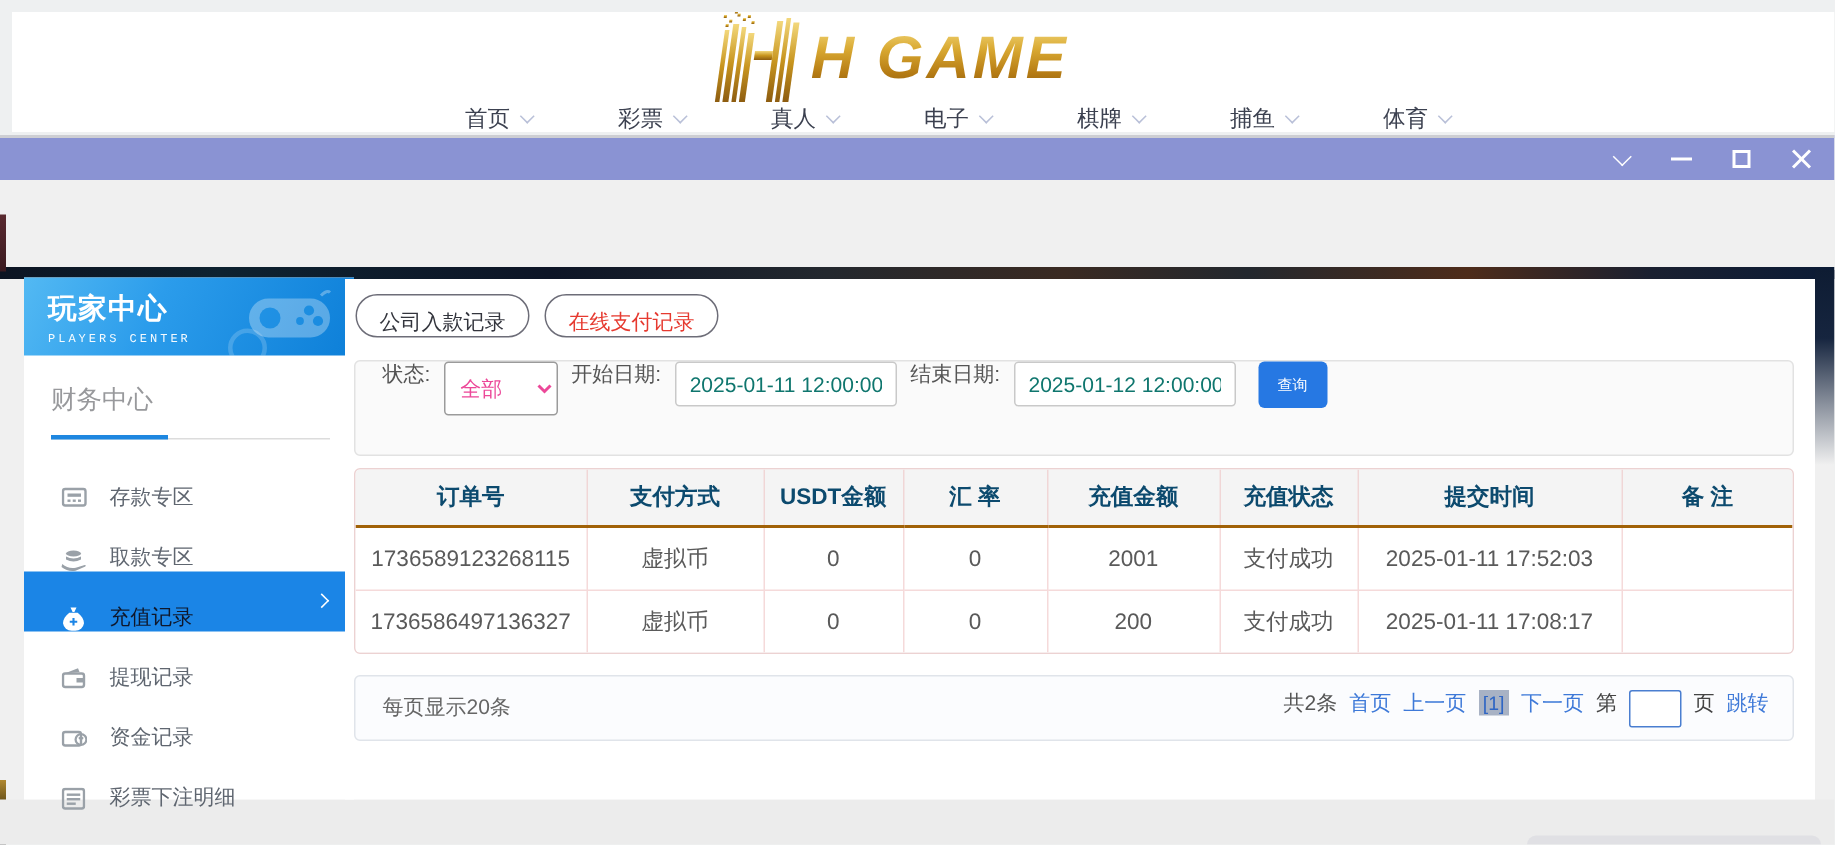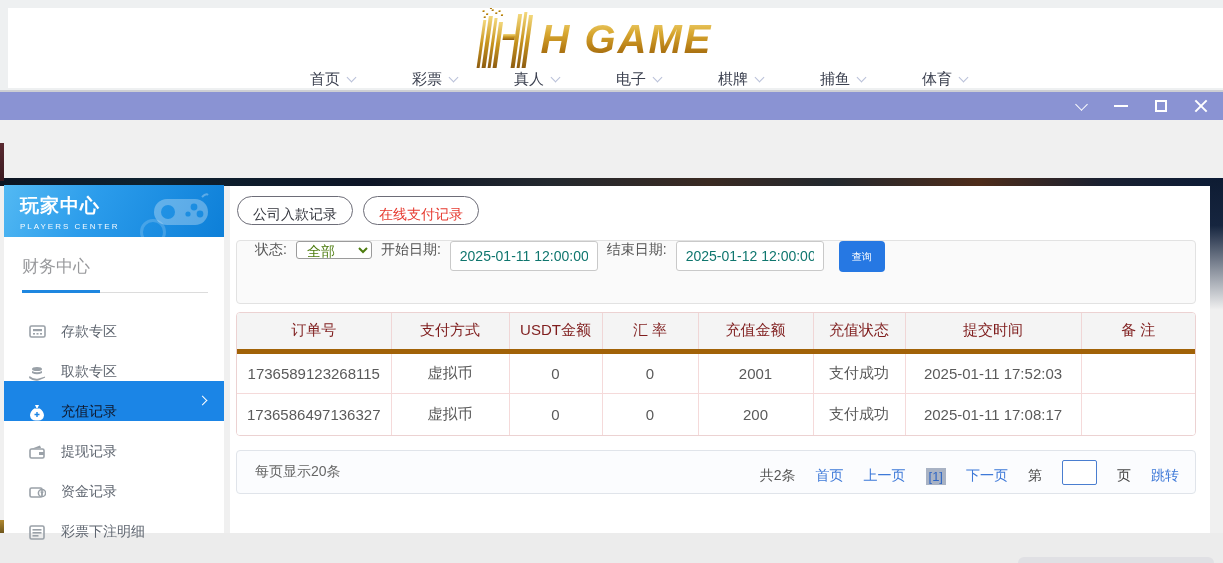--- a/index.html
+++ b/index.html
@@ -34,21 +34,21 @@
   .right-dark-col { position:absolute; left:1210px; top:180px; width:13px; height:130px;
     background:linear-gradient(180deg,#0e1c33 0%,#16253f 35%,rgba(22,37,63,0.45) 70%,rgba(240,240,240,0) 100%); }
   .left-strip-mid { position:absolute; left:0; top:143px; width:4px; height:38px;
     background:linear-gradient(180deg,#5a2a30 0%,#3a1a20 100%); }
   .left-strip-bottom { position:absolute; left:0; top:520px; width:4px; height:43px;
     background:linear-gradient(180deg,#b08830 0%,#3a2e0c 55%,#121212 100%); }
   .footer-band { position:absolute; left:0; top:533px; width:1223px; height:30px; background:#ececec; }
   .footer-pill { position:absolute; left:1018px; top:557px; width:196px; height:6px; background:#e0e0e4; border-radius:6px 6px 0 0; }
 
   
-  .sidebar { position:absolute; left:4px; top:185px; width:220px; height:348px; background:#ffffff; }
+  .sidebar { position:absolute; left:16px; top:185px; width:220px; height:348px; background:#ffffff;font-family:Liberation Mono, monospace; }
   .sb-header { position:relative; height:52px; overflow:hidden; padding:8px 0 0 16px;
     background:linear-gradient(115deg,#53b9f3 0%,#2b9ceb 40%,#0d7fd8 100%); }
   .sb-title { font-size:19px; font-weight:bold; color:#ffffff; letter-spacing:1px; }
   .sb-subtitle { font-size:8px; color:rgba(255,255,255,0.95); letter-spacing:2px; margin-top:3px; }
   .gamepad { position:absolute; right:14px; top:8px; opacity:0.30; }
   .sb-ring { position:absolute; right:58px; top:34px; width:26px; height:26px; border:3px solid rgba(255,255,255,0.18); border-radius:50%; }
   .sb-section { padding:18px 18px 0 18px; }
   .sb-section-title { font-size:17px; color:#98999c; }
   .sb-underline { margin-top:12px; position:relative; height:3px; }
   .sb-underline .gray { position:absolute; left:0; top:2px; width:186px; height:1px; background:#dcdcdc; }
@@ -62,35 +62,35 @@
   .sb-item.active .rchev { display:block; position:absolute; right:18px; top:16px; width:7px; height:7px; border-right:1.8px solid #fff; border-top:1.8px solid #fff; transform:rotate(45deg); }
 
   
   .main-panel { position:absolute; left:230px; top:186px; width:980px; height:347px; background:#ffffff; padding:10px 14px 0 6px; }
   .tabs { display:flex; gap:10px; margin-left:1px; }
   .tab-pill { height:29px; padding:0 15px; border:1px solid #6d6d78; border-radius:15px; background:#fff; display:flex; align-items:flex-end; font-size:14px; color:#33353d; cursor:pointer; }
   .tab-pill.active { color:#e63a30; }
 
   .filter-box { margin-top:15px; width:960px; height:64px; border:1px solid #e2e2e2; border-radius:4px; background:#fafafa; display:flex; align-items:flex-start; padding-left:18px; gap:9px; }
   .f-label { font-size:14px; color:#555; }
-  .status-select { width:76px; height:18px; border:1px solid #9b9b9b; border-radius:3px; background:#fff; font-size:14px; color:#4d7c0f; padding-left:6px; font-family:"Liberation Sans","DejaVu Sans",sans-serif; }
+  .status-select { width:76px; height:36px; border:1px solid #9b9b9b; border-radius:3px; background:#fff; font-size:14px; color:#ec4899; padding-left:6px; font-family:"Liberation Sans","DejaVu Sans",sans-serif; }
   .date-input { width:148px; height:30px; border:1px solid #c9c9c9; border-radius:3px; font-size:14px; color:#0f766e; padding:0 9px; font-family:"Liberation Sans","DejaVu Sans",sans-serif; }
   .search-btn { margin-left:6px; height:31px; padding:0 13px; background:#2678e3; color:#fff; font-size:10px; border:none; border-radius:4px; cursor:pointer; font-family:"Liberation Sans","DejaVu Sans",sans-serif; }
 
   .table-wrap { margin-top:8px; width:960px; border:1px solid #ecd2d2; border-radius:4px; overflow:hidden; }
   table { width:100%; border-collapse:collapse; table-layout:fixed; }
-  thead th { height:38px; background:#f4f4f4; font-size:15px; font-weight:normal; color:#7f1d1d; border-right:1px solid #f0d6d6; border-bottom:5px solid #a16207; }
+  thead th { height:38px; background:#f4f4f4; font-size:15px; font-weight:bold; color:#0c4a6e; border-right:1px solid #f0d6d6; border-bottom:2px solid #a16207; }
   thead th:last-child { border-right:none; }
   tbody td { height:42px; background:#fff; font-size:15px; color:#5a5a5a; text-align:center; border-right:1px solid #f5dada; border-bottom:1px solid #f5dada; }
   tbody td:last-child { border-right:none; }
   tbody tr:last-child td { border-bottom:none; }
 
   .pager-box { margin-top:14px; width:960px; height:44px; border:1px solid #e0e4ea; border-radius:4px; background:#fbfcfe; display:flex; align-items:center; justify-content:space-between; padding:0 16px 0 18px; }
   .pager-left { font-size:14px; color:#666; }
-  .pager-right { display:flex; align-items:flex-end; gap:20px; font-size:14px; }
+  .pager-right { display:flex; align-items:flex-start; gap:8px; font-size:14px; }
   .pg-total { color:#555; }
   .pg-link { color:#3e79d8; cursor:pointer; }
   .pg-current { background:#a8b2c4; color:#2f66c4; padding:1px 3px; font-size:13px; }
   .pg-text { color:#444; }
   .jump-input { width:35px; height:25px; border:1px solid #4a7ed0; border-radius:2px; font-size:13px; text-align:center; }
 </style>
 </head>
 <body>
 
 <div class="app-header">

